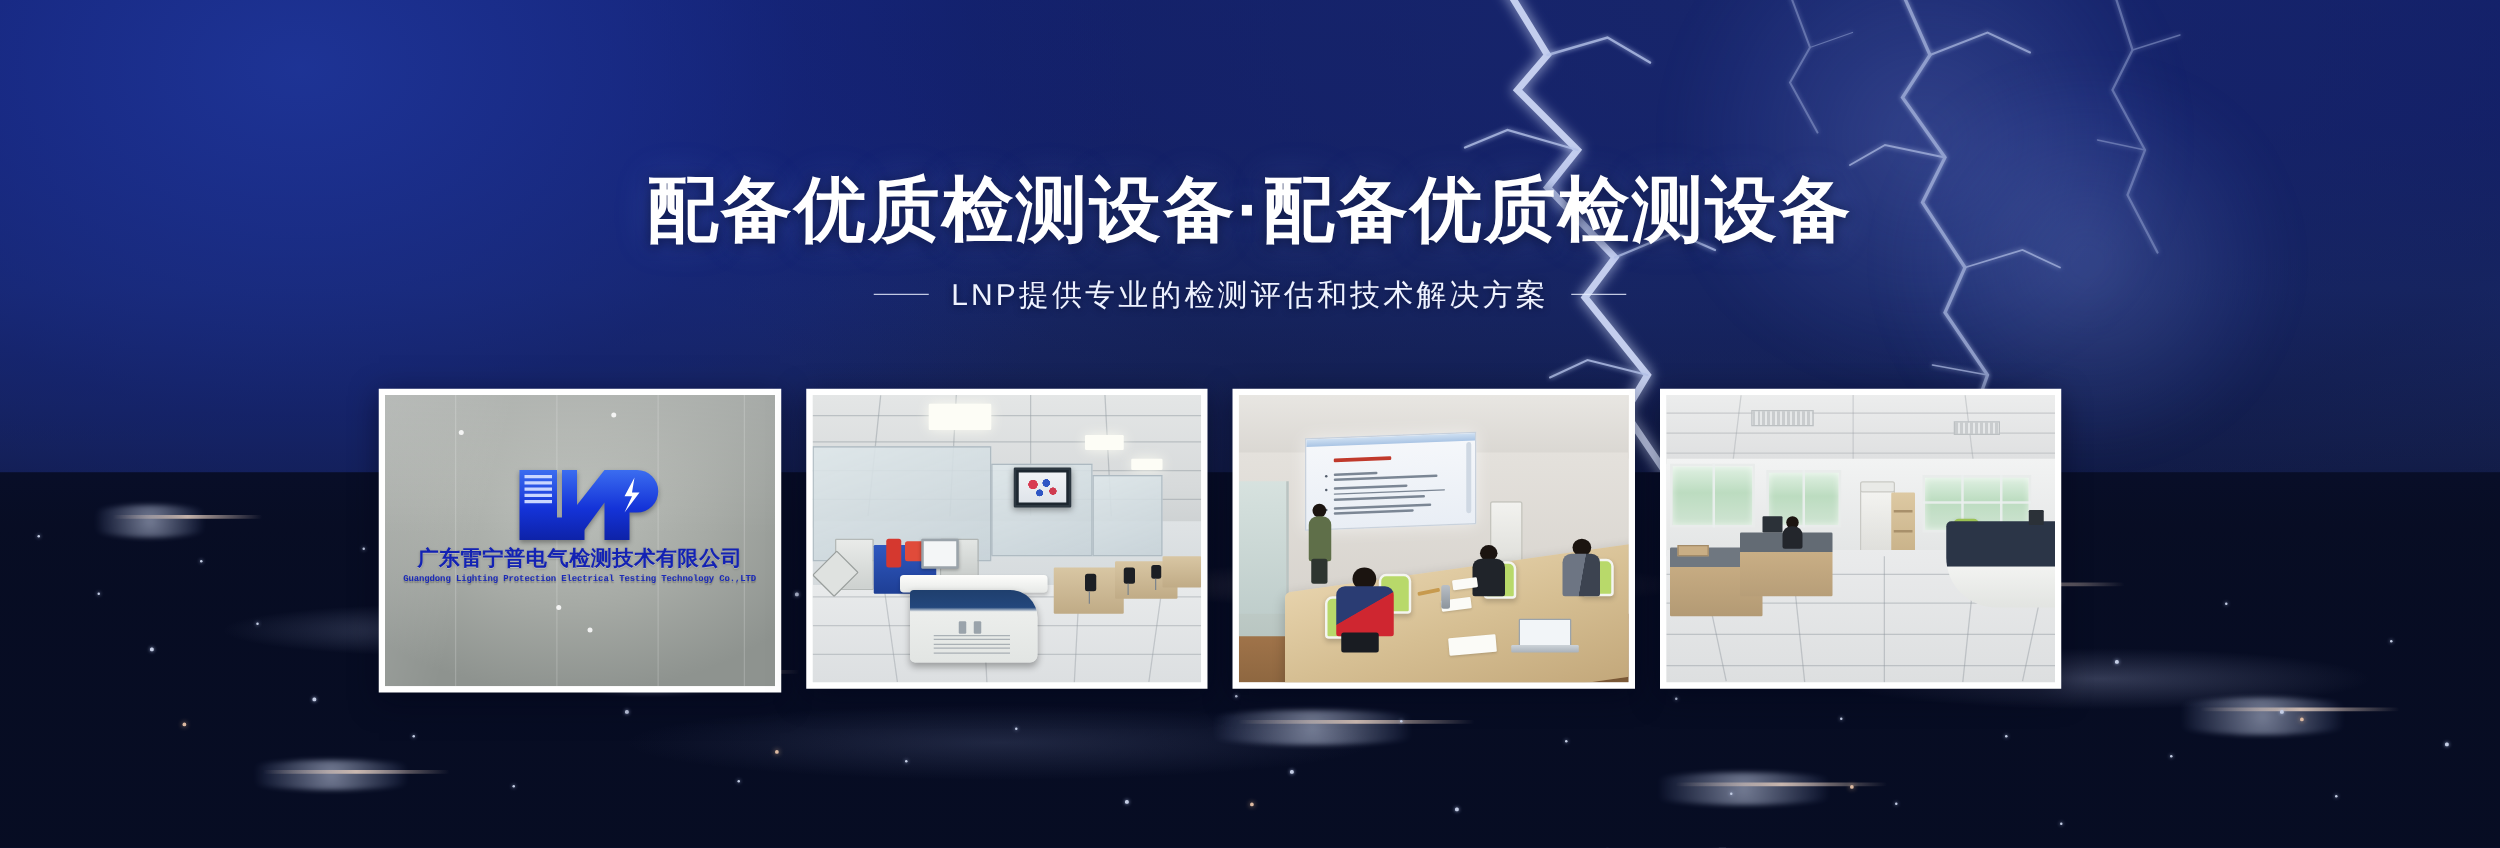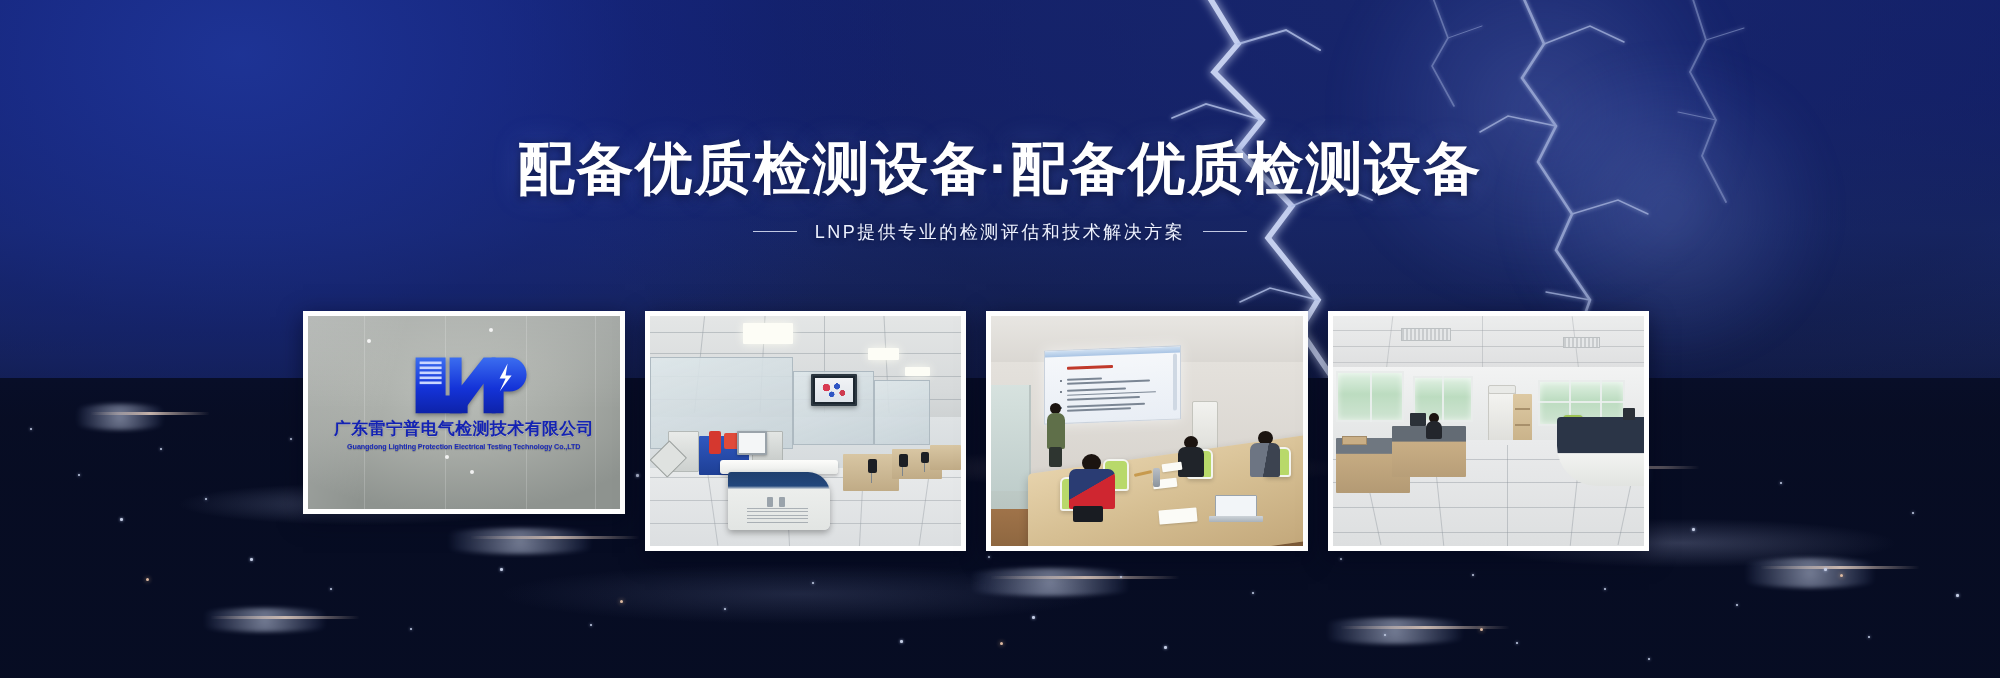--- a/index.html
+++ b/index.html
@@ -59,34 +59,34 @@
     line-height:1.08; white-space:nowrap;
     text-shadow:0 2px 10px rgba(5,12,45,.75), 0 0 28px rgba(120,150,255,.28);
   }
   .sub-row{
     margin-top:20px; display:flex; align-items:center; justify-content:center; gap:18px;
   }
   .dash{
     width:44px; height:1px; background:rgba(232,238,255,.82); display:block;
   }
   .subtitle{
-    font-size:18px; color:#eef2ff; letter-spacing:2.5px; white-space:nowrap;
+    font-size:24px; color:#eef2ff; letter-spacing:2.5px; white-space:nowrap;
     text-shadow:0 1px 6px rgba(5,12,45,.7);
   }
 
   
   .strip{
     position:absolute; top:311px; left:303px; width:1346px; height:243px;
     display:flex; gap:20px; z-index:7;
   }
   .photo{
     background:#ffffff; padding:5px; box-shadow:0 6px 22px rgba(2,6,25,.55);
     position:relative; overflow:hidden;
   }
-  .p1{ width:325px; height:203px; }
+  .p1{ width:325px; height:243px;font-family:Liberation Mono, monospace; }
   .p2{ width:325px; height:240px; }
   .p3{ width:325px; height:240px; }
   .p4{ width:325px; height:240px; }
   .shot{ position:relative; width:100%; height:100%; overflow:hidden; }
 
   
   .wall{
     width:100%; height:100%;
     background:
       linear-gradient(105deg, rgba(255,255,255,.18) 0%, rgba(255,255,255,0) 28%),

